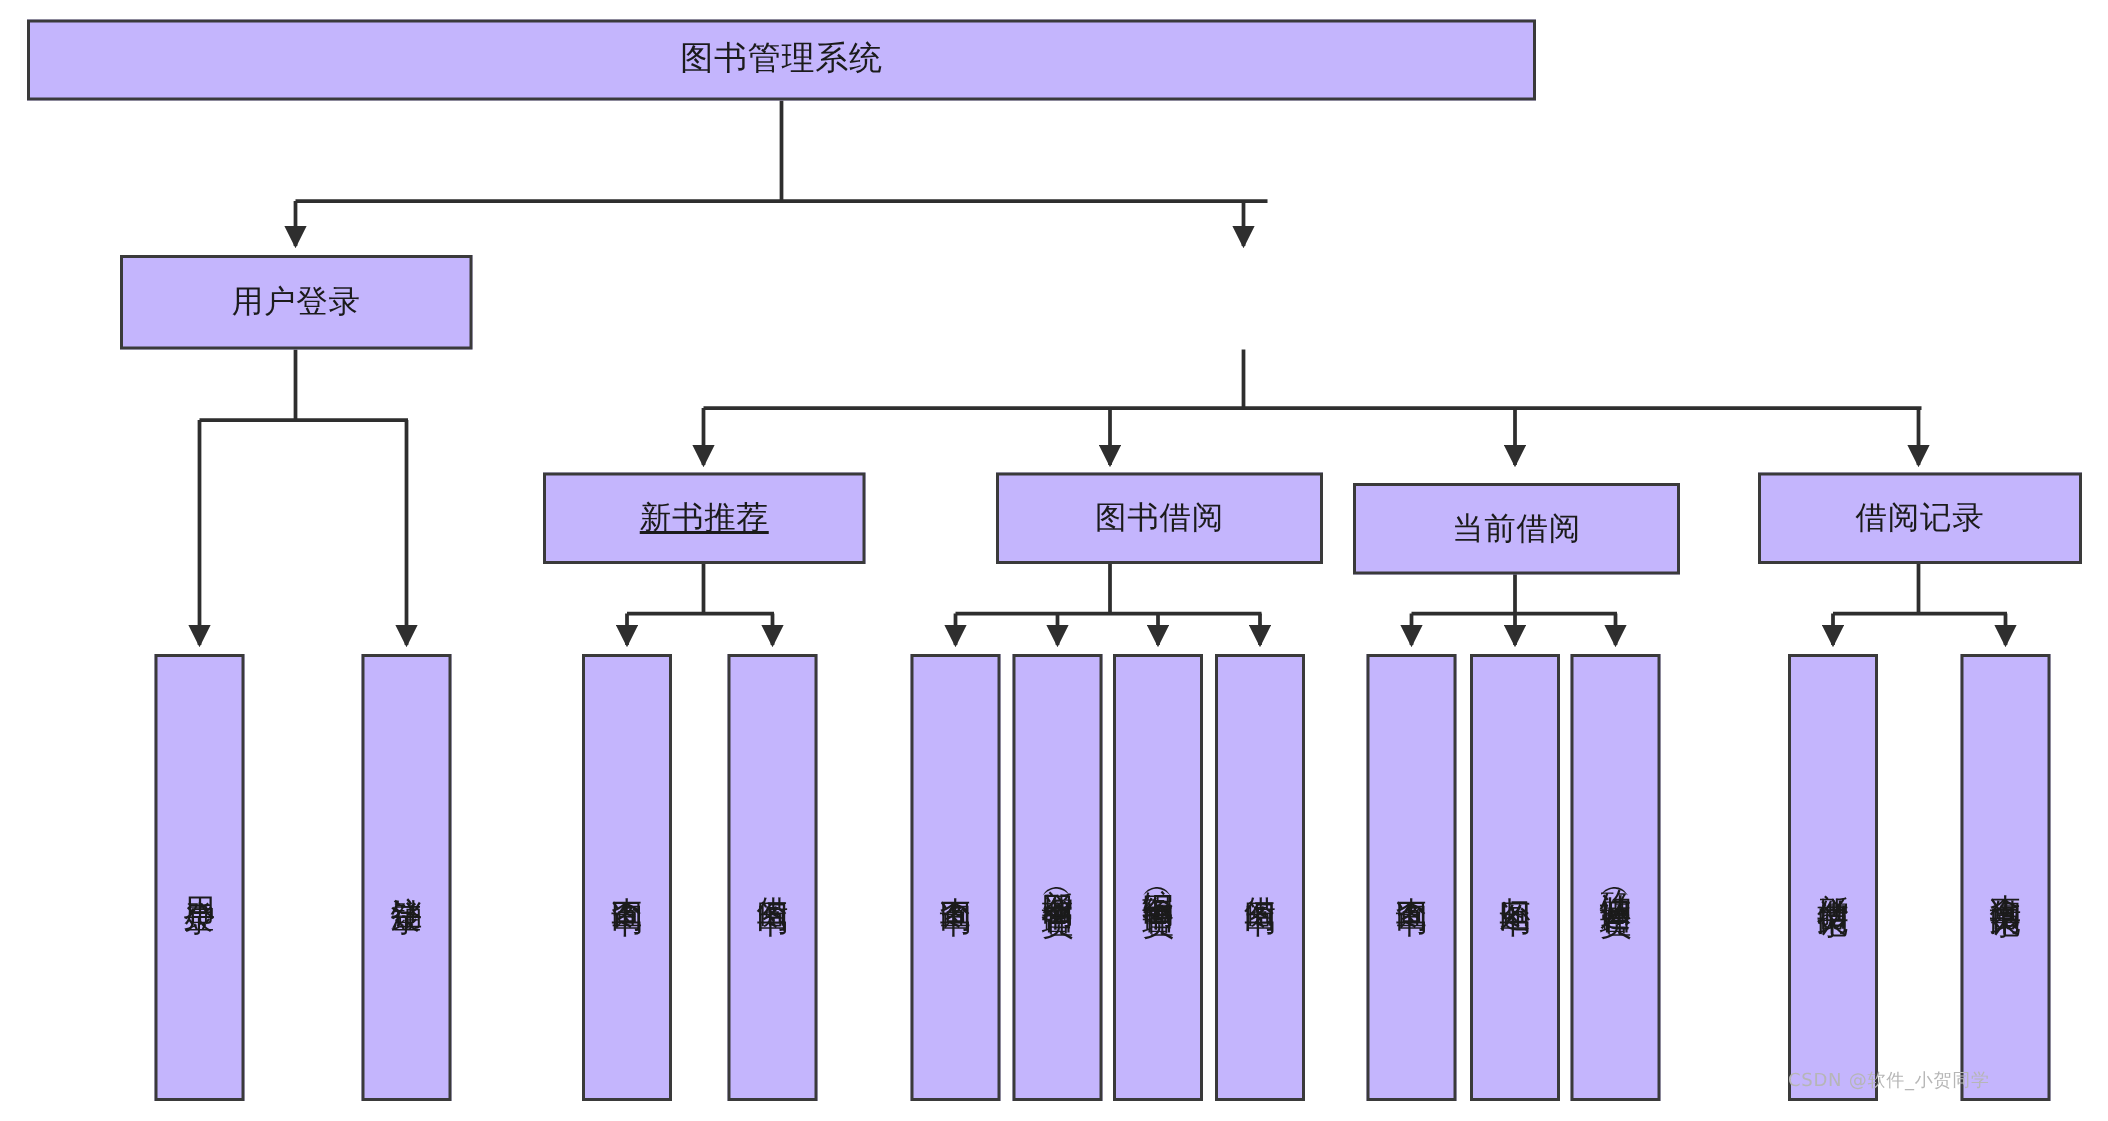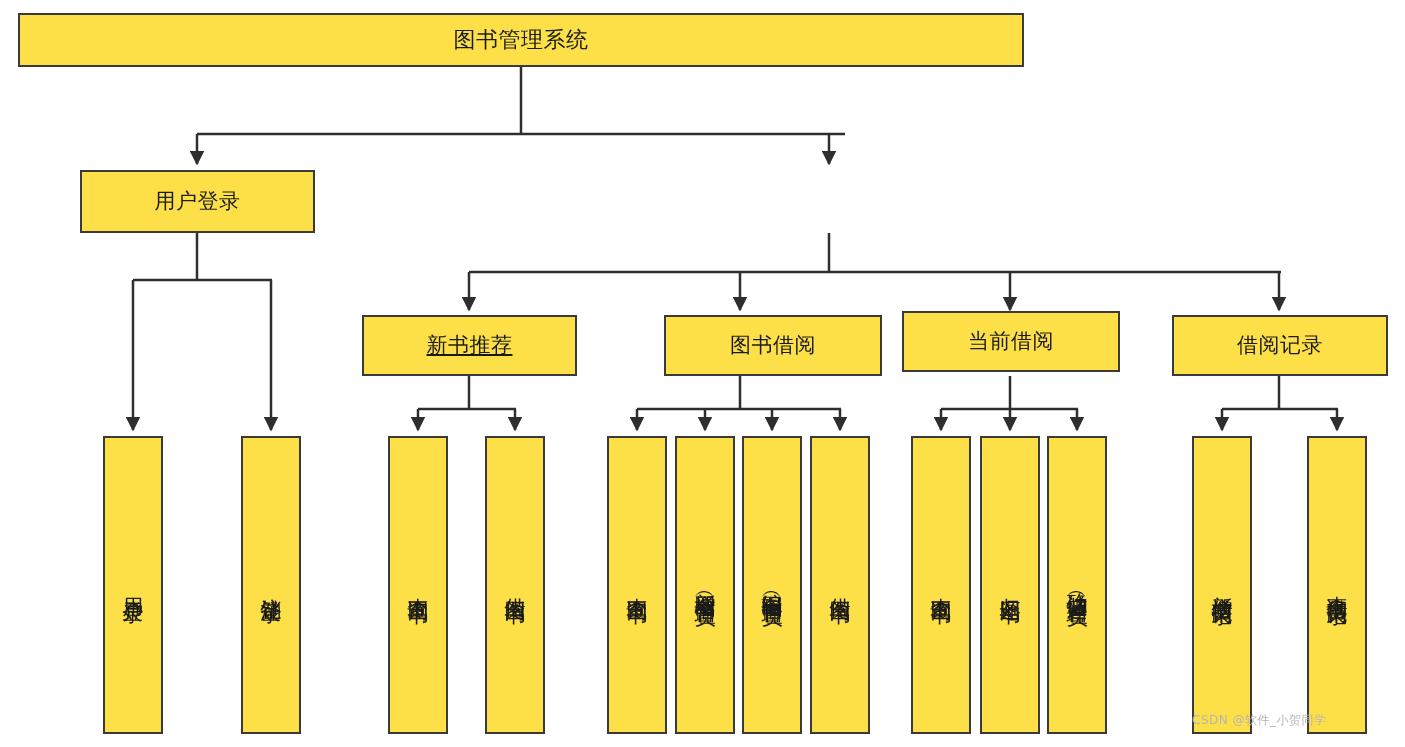--- a/index.html
+++ b/index.html
@@ -22,21 +22,21 @@
     position: absolute;
     left: 0;
     top: 0;
     width: 1405px;
     height: 747px;
     pointer-events: none;
   }
   .node {
     position: absolute;
     box-sizing: border-box;
-    background: #fde047;
+    background: #c4b5fd;
     border: 2px solid #3a3a3a;
     display: flex;
     align-items: center;
     justify-content: center;
     color: #1b1b1b;
     text-align: center;
   }
   .node.horiz {
     font-size: 21px;
     letter-spacing: 0.5px;
@@ -126,21 +126,21 @@
   <div class="node horiz" style="left:80px; top:170px; width:235px; height:63px;">
     <span>用户登录</span>
   </div>
 
   <div class="node horiz" style="left:362px; top:315px; width:215px; height:61px;text-decoration:underline;">
     <span>新书推荐</span>
   </div>
   <div class="node horiz" style="left:632px; top:315px; width:218px; height:61px;margin-left:32px;">
     <span>图书借阅</span>
   </div>
-  <div class="node horiz" style="left:902px; top:311px; width:218px; height:61px;">
+  <div class="node horiz" style="left:902px; top:322px; width:218px; height:61px;">
     <span>当前借阅</span>
   </div>
   <div class="node horiz" style="left:1172px; top:315px; width:216px; height:61px;">
     <span>借阅记录</span>
   </div>
 
   <div class="node vert" style="left:103px; top:436px; width:60px; height:298px;">
     <span>用户登录</span>
   </div>
   <div class="node vert" style="left:241px; top:436px; width:60px; height:298px;">

